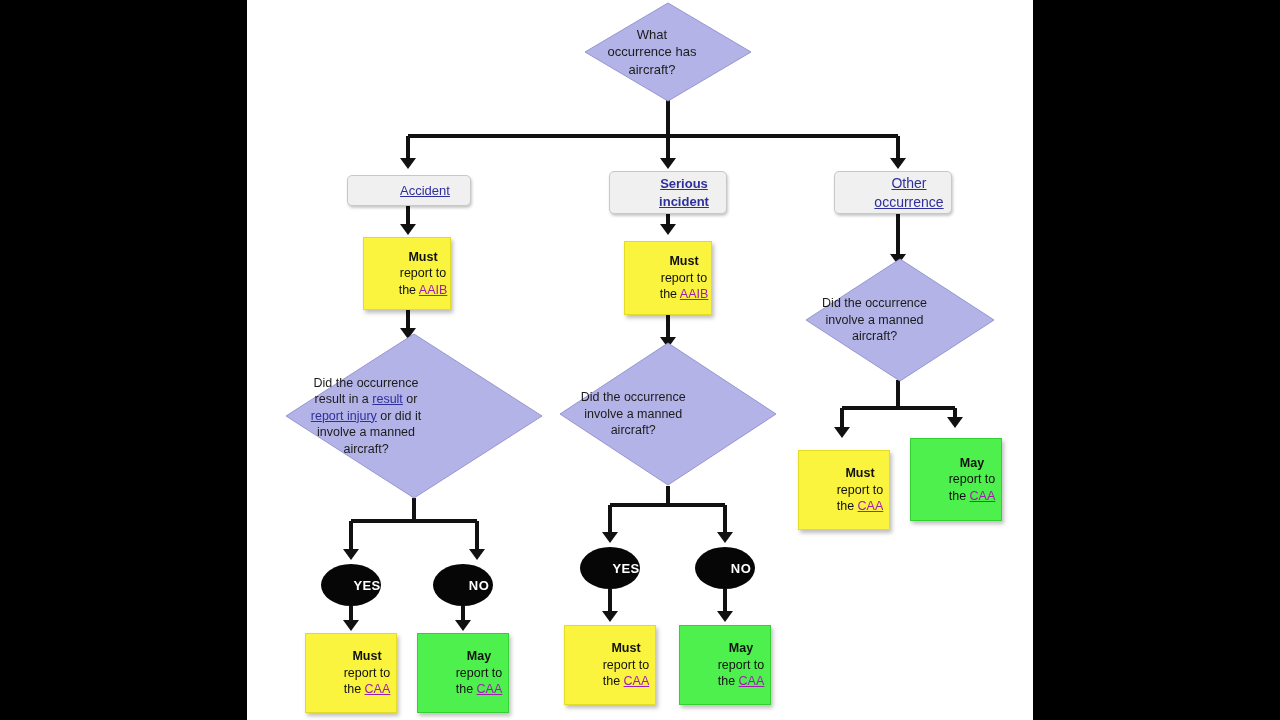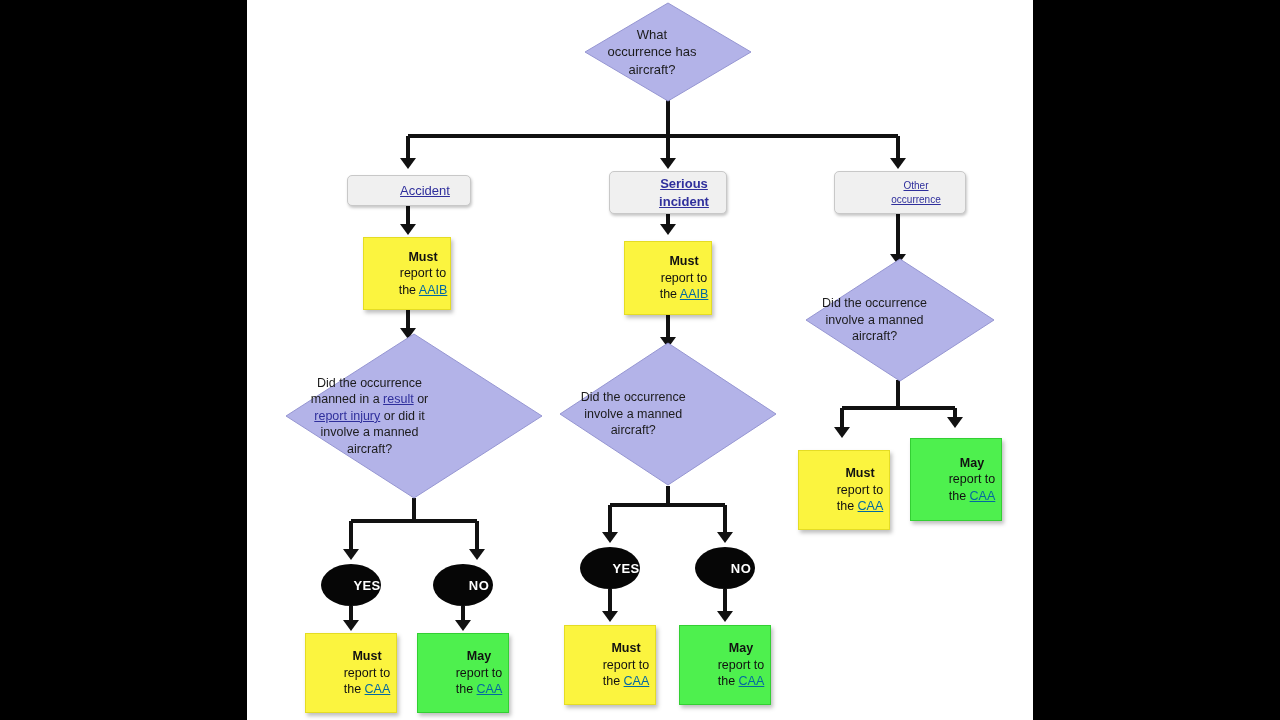--- a/index.html
+++ b/index.html
@@ -78,21 +78,21 @@
     background: #4ef04e;
     border: 1px solid #33cf33;
     box-shadow: 2px 3px 4px rgba(0,0,0,0.25);
   }
   .strong { font-weight: bold; }
   a.lnk, .lnk {
     color: #2f2f9c;
     text-decoration: underline;
   }
   .lnk-dark {
-    color: #0369a1;
+    color: #a21caf;
     text-decoration: underline;
   }
   
   .pill {
     background: #060606;
     border-radius: 50%;
     display: flex;
     align-items: center;
     justify-content: center;
     color: #ffffff;
@@ -205,21 +205,21 @@
       <span class="lnk">Accident</span>
     </div>
 
     <div class="node box box-link" style="left:362px; top:171px; width:118px; height:43px; font-size:13px;">
       <span style="display:block;font-weight:bold;">
         <span class="lnk">Serious</span><br>
         <span class="lnk">incident</span>
       </span>
     </div>
 
-    <div class="node box box-link" style="left:587px; top:171px; width:132px; height:43px; font-size:10px;">
+    <div class="node box box-link" style="left:587px; top:171px; width:118px; height:43px; font-size:14px;">
       <span style="display:block;">
         <span class="lnk">Other</span><br>
         <span class="lnk">occurrence</span>
       </span>
     </div>
 
     <div class="node box box-must" style="left:116px; top:237px; width:88px; height:73px; font-size:12.5px;">
       <span style="display:block;">
         <span class="strong">Must</span><br>
         <span>report to</span><br>
@@ -238,21 +238,21 @@
     </div>
 
     <div class="diamond-wrap" style="left:38px; top:333px; width:258px; height:166px;">
       <svg class="diamond-bg" viewBox="0 0 258 166" preserveAspectRatio="none">
         <polygon points="129,1 257,83 129,165 1,83" fill="#b3b3e8" stroke="#9696d2" stroke-width="1"></polygon>
       </svg>
       <div class="diamond-text" style="left:10%; width:80%; font-size:12.5px;">
         <div>
           <div>Did the occurrence</div>
           <div>
-            <span>manned in a </span><span class="lnk">result</span><span> or</span>
+            <span>result in a </span><span class="lnk">result</span><span> or</span>
           </div>
           <div>
             <span class="lnk">report injury</span><span> or did it</span>
           </div>
           <div>involve a manned</div>
           <div>aircraft?</div>
         </div>
       </div>
     </div>
 

